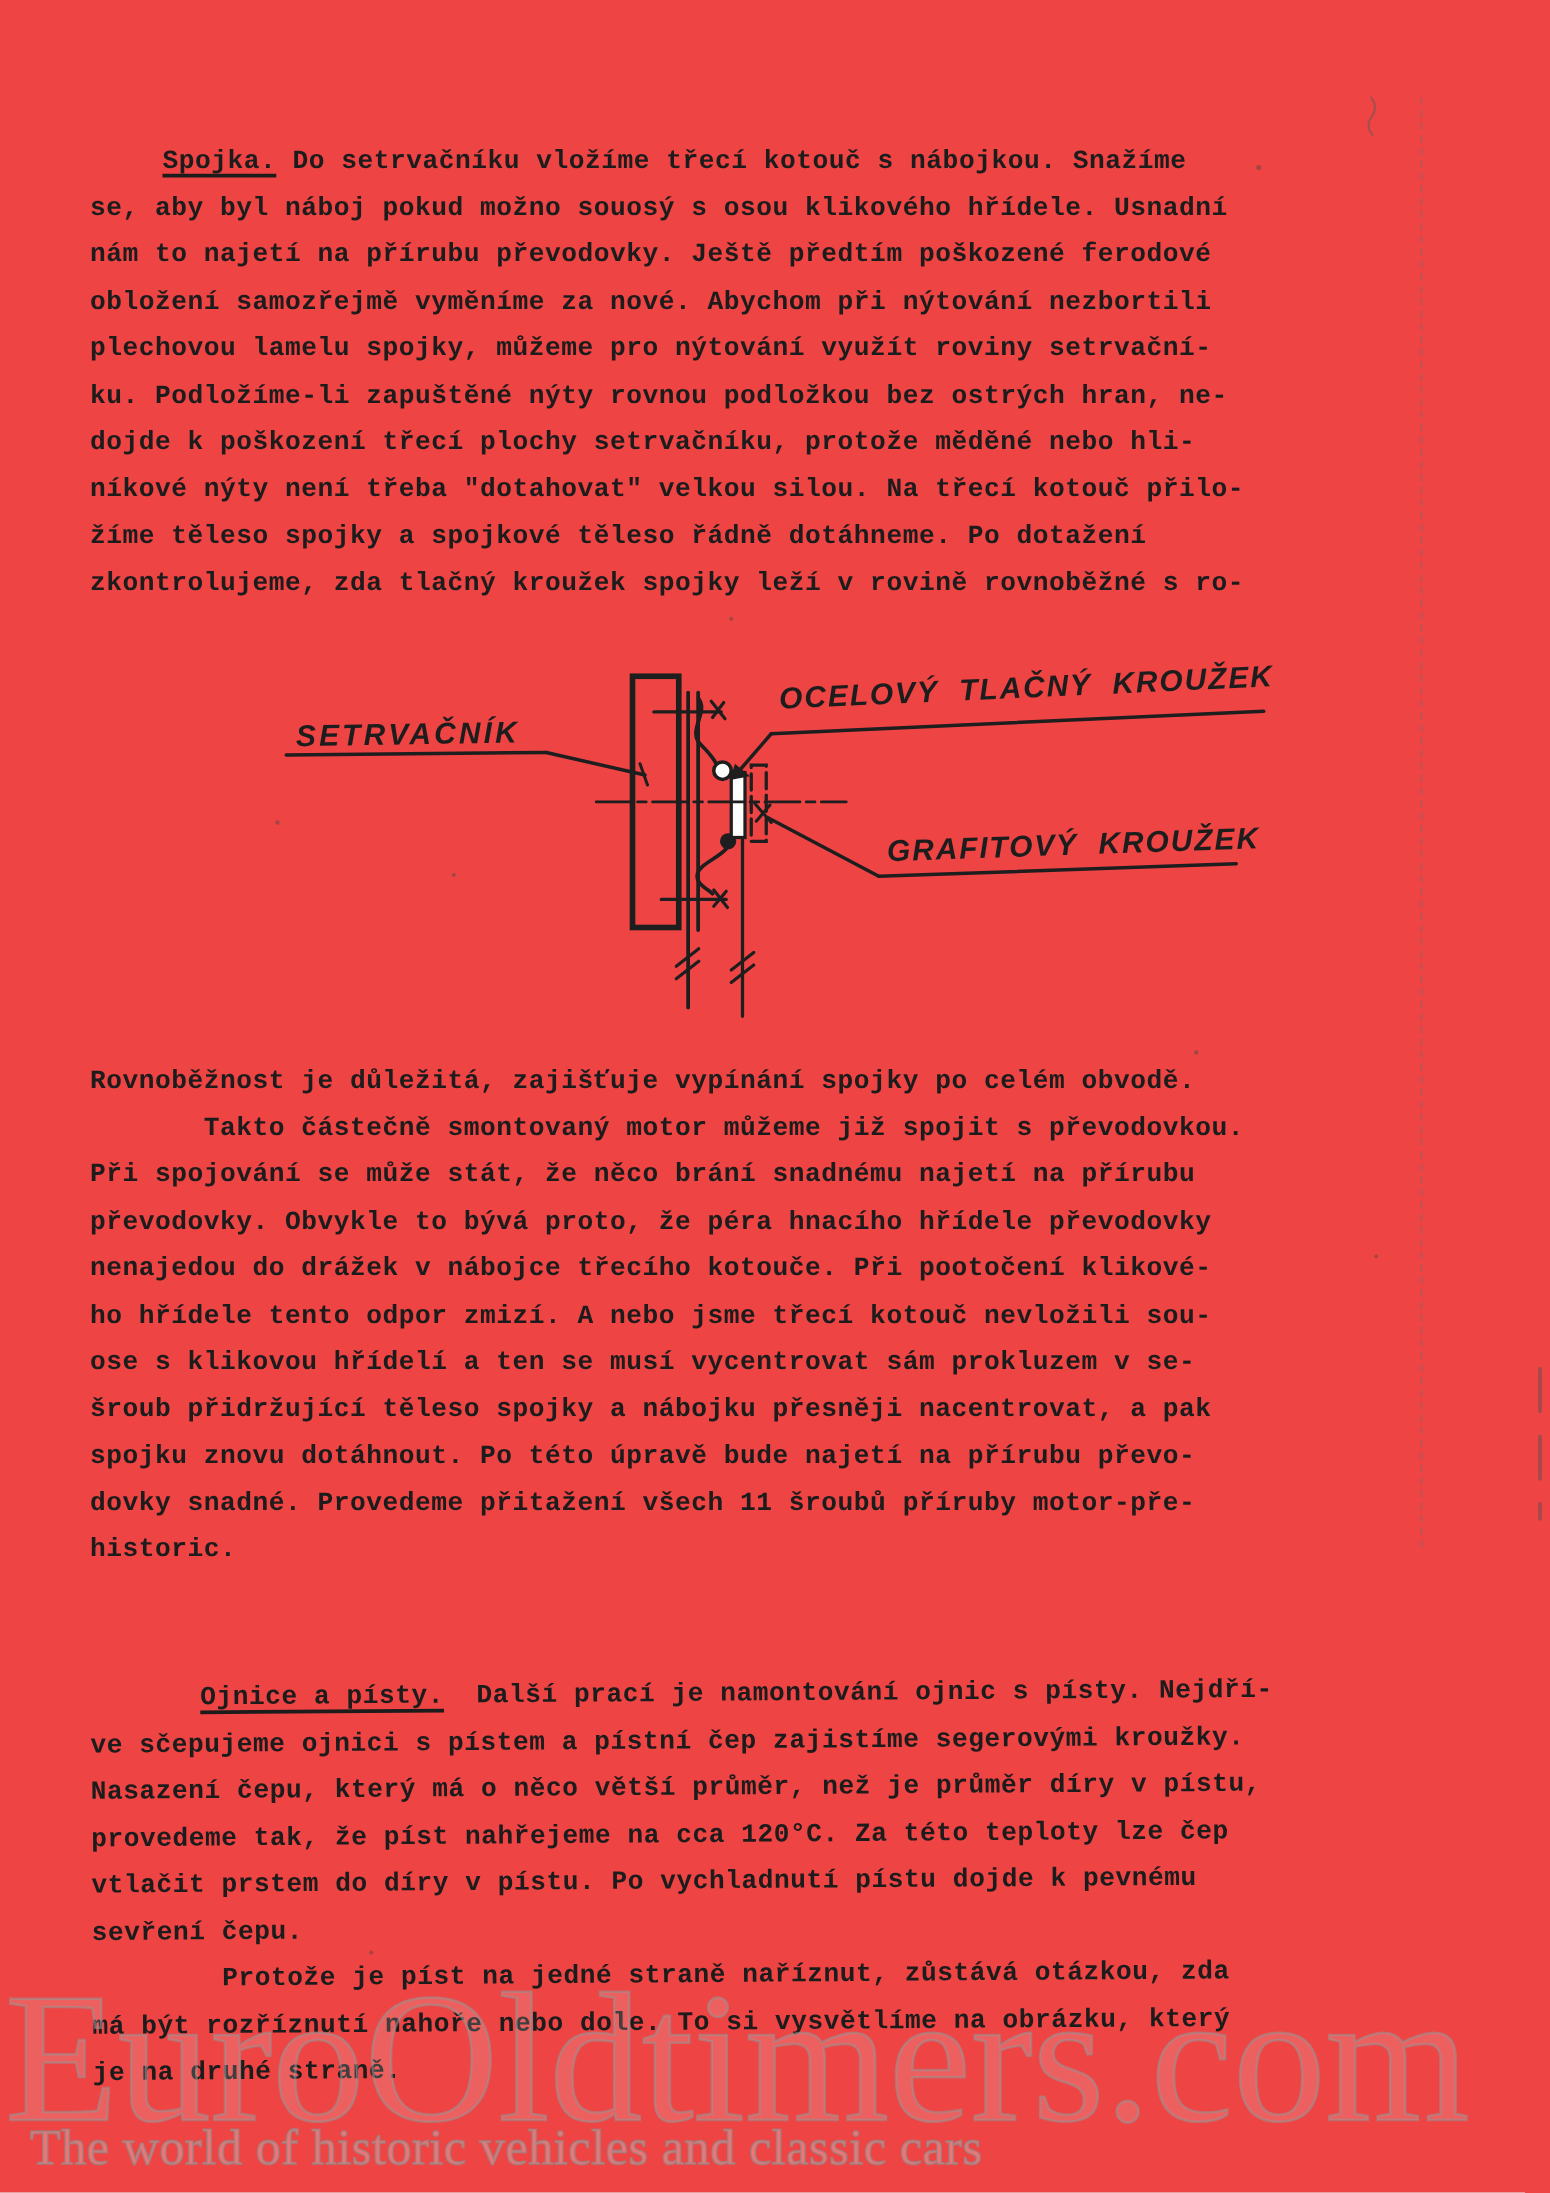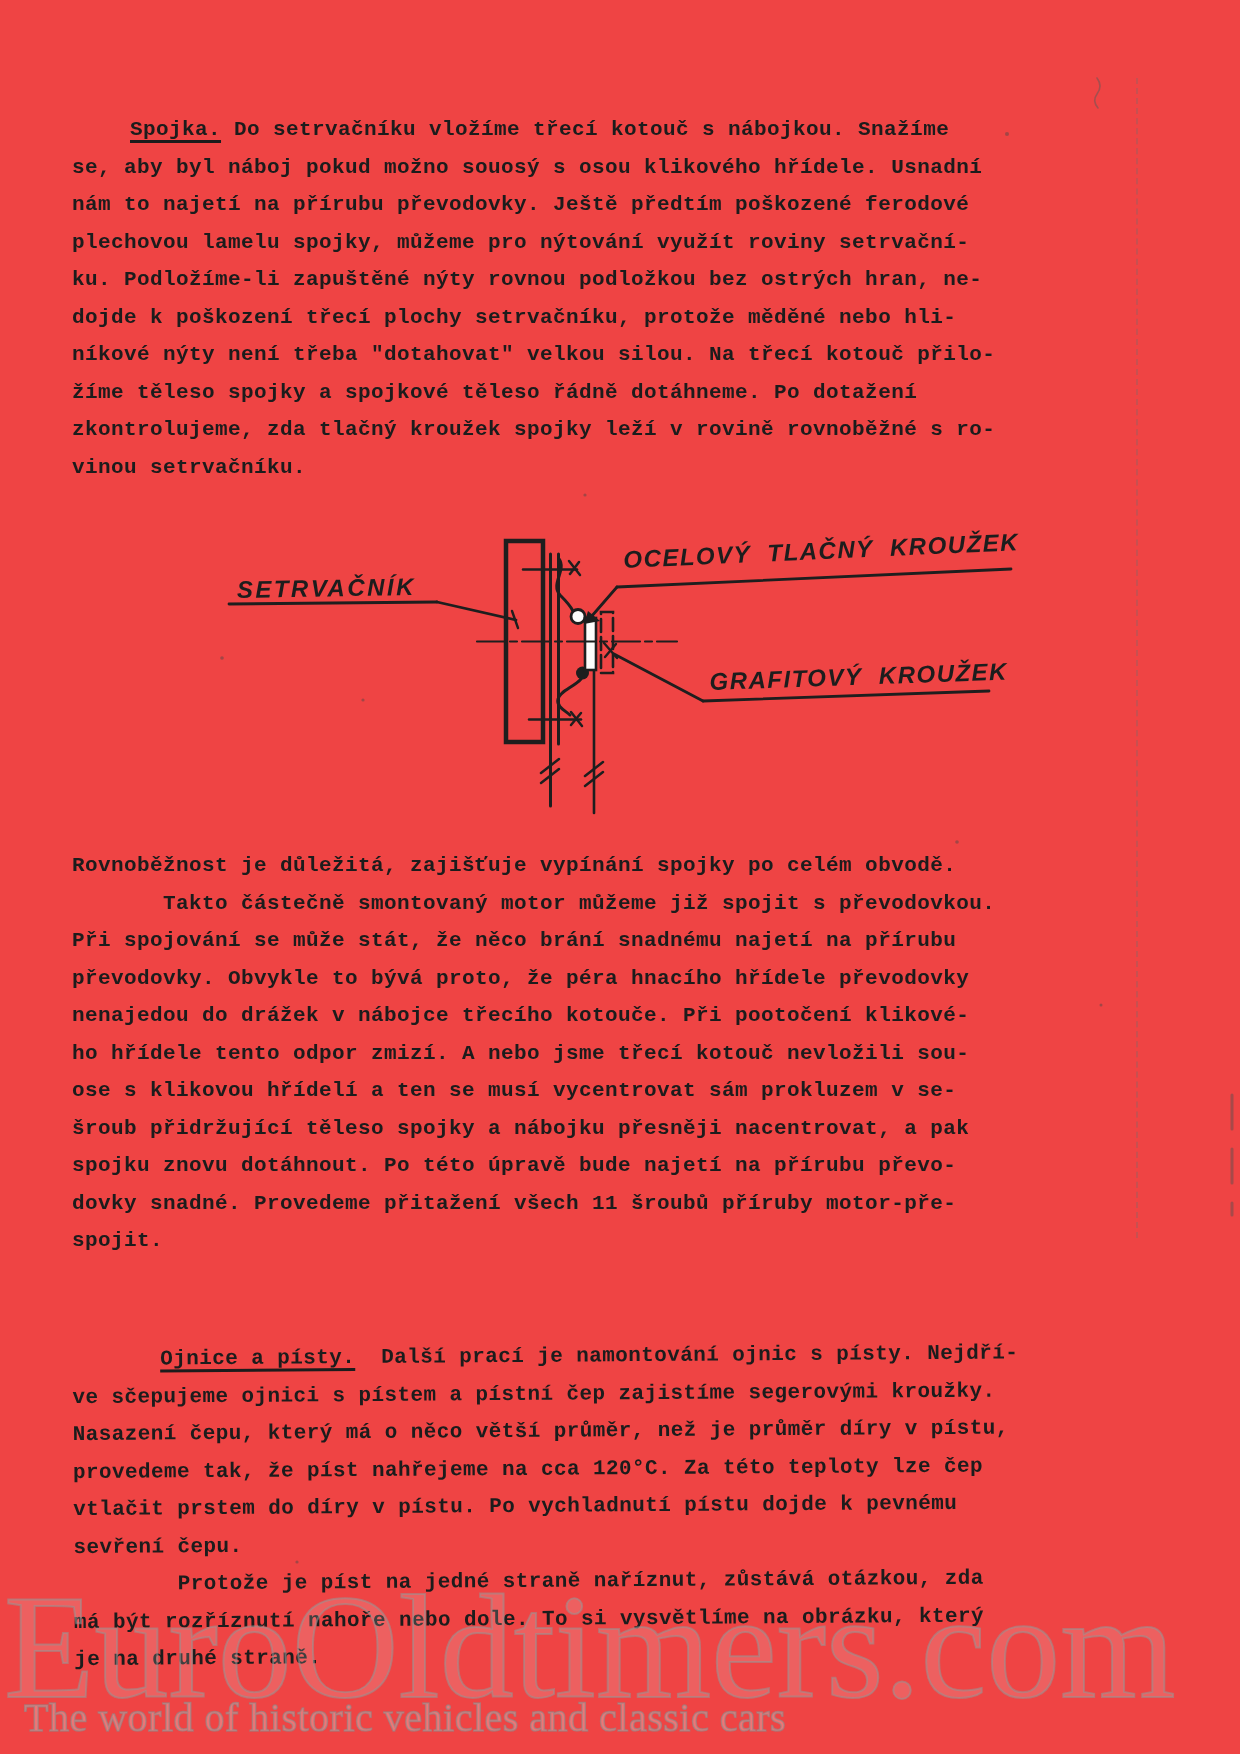--- a/index.html
+++ b/index.html
@@ -46,27 +46,27 @@
 </style>
 </head>
 <body>
 
 <div class="page">
 
   <div class="block" style="top:111px">
     <div class="tl ind1"><span class="hd">Spojka.</span><span> Do setrvačníku vložíme třecí kotouč s nábojkou. Snažíme</span></div>
     <div class="tl">se, aby byl náboj pokud možno souosý s osou klikového hřídele. Usnadní</div>
     <div class="tl">nám to najetí na přírubu převodovky. Ještě předtím poškozené ferodové</div>
+    <div class="tl">obložení samozřejmě vyměníme za nové. Abychom při nýtování nezbortili</div>
     <div class="tl">plechovou lamelu spojky, můžeme pro nýtování využít roviny setrvační-</div>
     <div class="tl">ku. Podložíme-li zapuštěné nýty rovnou podložkou bez ostrých hran, ne-</div>
     <div class="tl">dojde k poškození třecí plochy setrvačníku, protože měděné nebo hli-</div>
     <div class="tl">níkové nýty není třeba "dotahovat" velkou silou. Na třecí kotouč přilo-</div>
     <div class="tl">žíme těleso spojky a spojkové těleso řádně dotáhneme. Po dotažení</div>
     <div class="tl">zkontrolujeme, zda tlačný kroužek spojky leží v rovině rovnoběžné s ro-</div>
-    <div class="tl">vinou setrvačníku.</div>
   </div>
 
   <div class="dlabel" style="left:237px; top:576px; transform:rotate(-1deg); letter-spacing:2.5px;">SETRVAČNÍK</div>
   <div class="dlabel" style="left:624px; top:546px; transform:rotate(-2.6deg);">OCELOVÝ  TLAČNÝ  KROUŽEK</div>
   <div class="dlabel" style="left:710px; top:668px; transform:rotate(-2deg);">GRAFITOVÝ  KROUŽEK</div>
 
   <svg class="overlay" width="1240" height="1754" viewBox="0 0 1240 1754" fill="none" stroke="#1e1e1e" stroke-linecap="round">
 
     <g>
       <rect x="506" y="541" width="37" height="201" stroke-width="4.5"></rect>
@@ -158,21 +158,21 @@
     <div class="tl">Rovnoběžnost je důležitá, zajišťuje vypínání spojky po celém obvodě.</div>
     <div class="tl">       Takto částečně smontovaný motor můžeme již spojit s převodovkou.</div>
     <div class="tl">Při spojování se může stát, že něco brání snadnému najetí na přírubu</div>
     <div class="tl">převodovky. Obvykle to bývá proto, že péra hnacího hřídele převodovky</div>
     <div class="tl">nenajedou do drážek v nábojce třecího kotouče. Při pootočení klikové-</div>
     <div class="tl">ho hřídele tento odpor zmizí. A nebo jsme třecí kotouč nevložili sou-</div>
     <div class="tl">ose s klikovou hřídelí a ten se musí vycentrovat sám prokluzem v se-</div>
     <div class="tl">šroub přidržující těleso spojky a nábojku přesněji nacentrovat, a pak</div>
     <div class="tl">spojku znovu dotáhnout. Po této úpravě bude najetí na přírubu převo-</div>
     <div class="tl">dovky snadné. Provedeme přitažení všech 11 šroubů příruby motor-pře-</div>
-    <div class="tl">spojit.</div>
+    <div class="tl">historic.</div>
   </div>
 
   <div class="block b4" style="top:1341px">
     <div class="tl" style="padding-left:88px"><span class="hd">Ojnice a písty.</span><span>  Další prací je namontování ojnic s písty. Nejdří-</span></div>
     <div class="tl">ve sčepujeme ojnici s pístem a pístní čep zajistíme segerovými kroužky.</div>
     <div class="tl">Nasazení čepu, který má o něco větší průměr, než je průměr díry v pístu,</div>
     <div class="tl">provedeme tak, že píst nahřejeme na cca 120°C. Za této teploty lze čep</div>
     <div class="tl">vtlačit prstem do díry v pístu. Po vychladnutí pístu dojde k pevnému</div>
     <div class="tl">sevření čepu.</div>
     <div class="tl">        Protože je píst na jedné straně naříznut, zůstává otázkou, zda</div>

